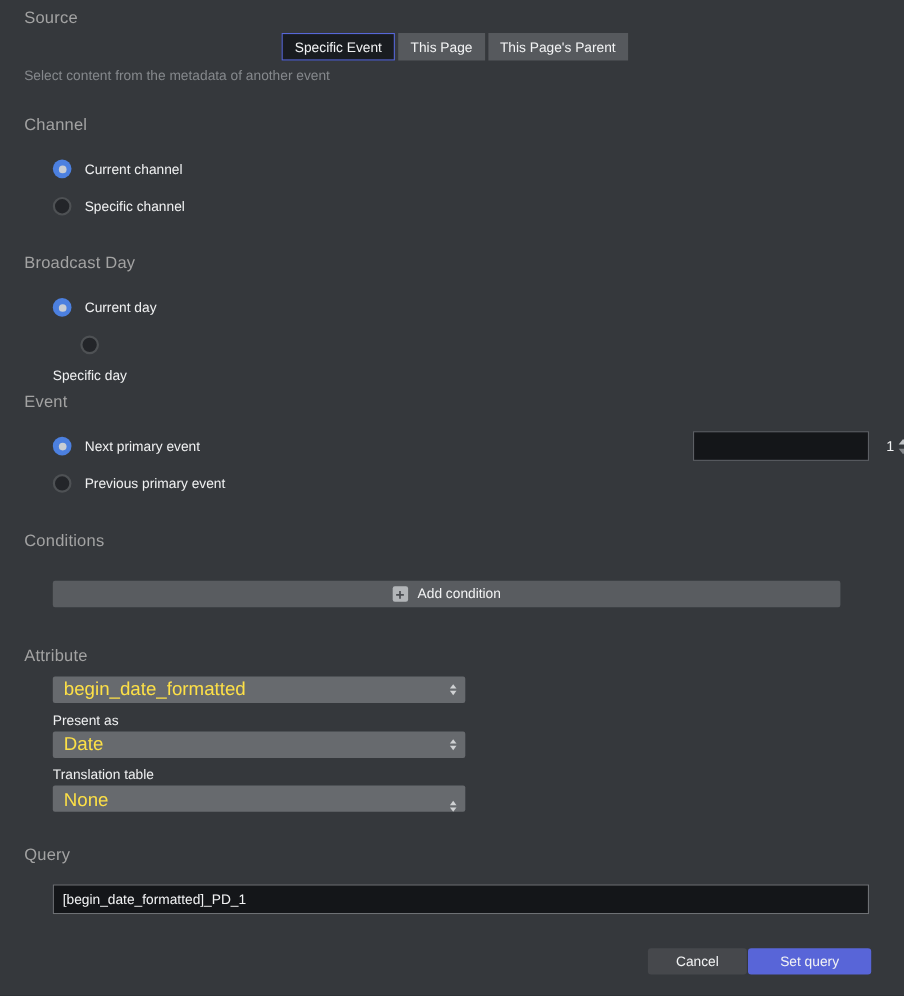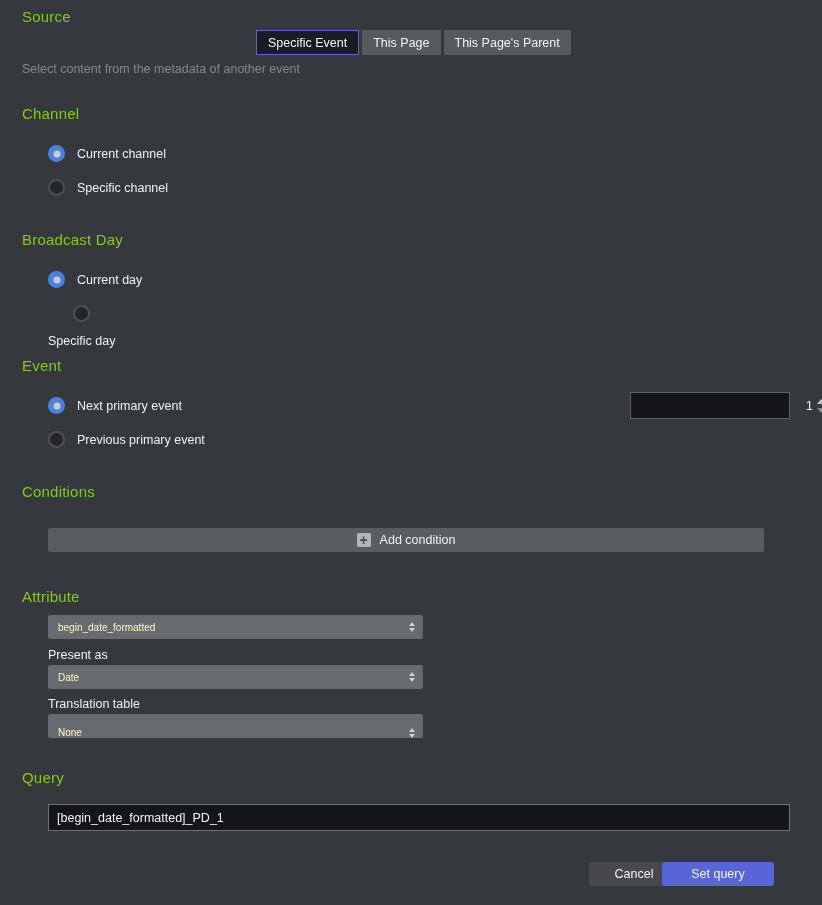--- a/index.html
+++ b/index.html
@@ -8,21 +8,21 @@
     position:relative;
     width:822px; height:905px;
     background:#35383c;
     font-family:"Liberation Sans", sans-serif;
     color:#eceeef;
     overflow:hidden;
   }
   .abs { position:absolute; }
   .section-title {
     font-size:15px;
-    color:#84cc16;
+    color:#a3a3a3;
     letter-spacing:0.2px;
   }
   .subtitle {
     font-size:12.5px;
     color:#85888c;
   }
   .small-label {
     font-size:12.5px;
     color:#eff0f1;
   }
@@ -122,21 +122,21 @@
   .dropdown {
     width:375px; height:24px;
     background:#676a6e;
     border-radius:2px;
     display:flex; align-items:center;
     padding:0 8px 0 10px;
     cursor:pointer;
   }
   .dropdown .dd-value {
     flex:1;
-    font-size:10px; color:#fef9c3;
+    font-size:17px; color:#fde047;
     white-space:nowrap; overflow:hidden;
   }
   .dd-arrows {
     display:flex; flex-direction:column; align-items:center; gap:2px;
   }
   .dd-arrows .a-up {
     width:0; height:0;
     border-left:3.5px solid transparent; border-right:3.5px solid transparent;
     border-bottom:4px solid #cfd1d3;
   }
@@ -266,15 +266,15 @@
       <span class="a-up"></span>
         <span class="a-down"></span>
     </span>
   </div>
 
   <div class="abs section-title" style="left:22px; top:769px;">Query</div>
 
   <input class="abs query-input" style="left: 48px; top: 804px;" value="[begin_date_formatted]_PD_1">
 
   <button class="abs btn btn-cancel" style="left:589px; top:862px;">Cancel</button>
-  <button class="abs btn btn-primary" style="left:662px; top:862px;">Set query</button>
+  <button class="abs btn btn-primary" style="left:680px; top:862px;">Set query</button>
 
 </div>
 
 </body></html>

